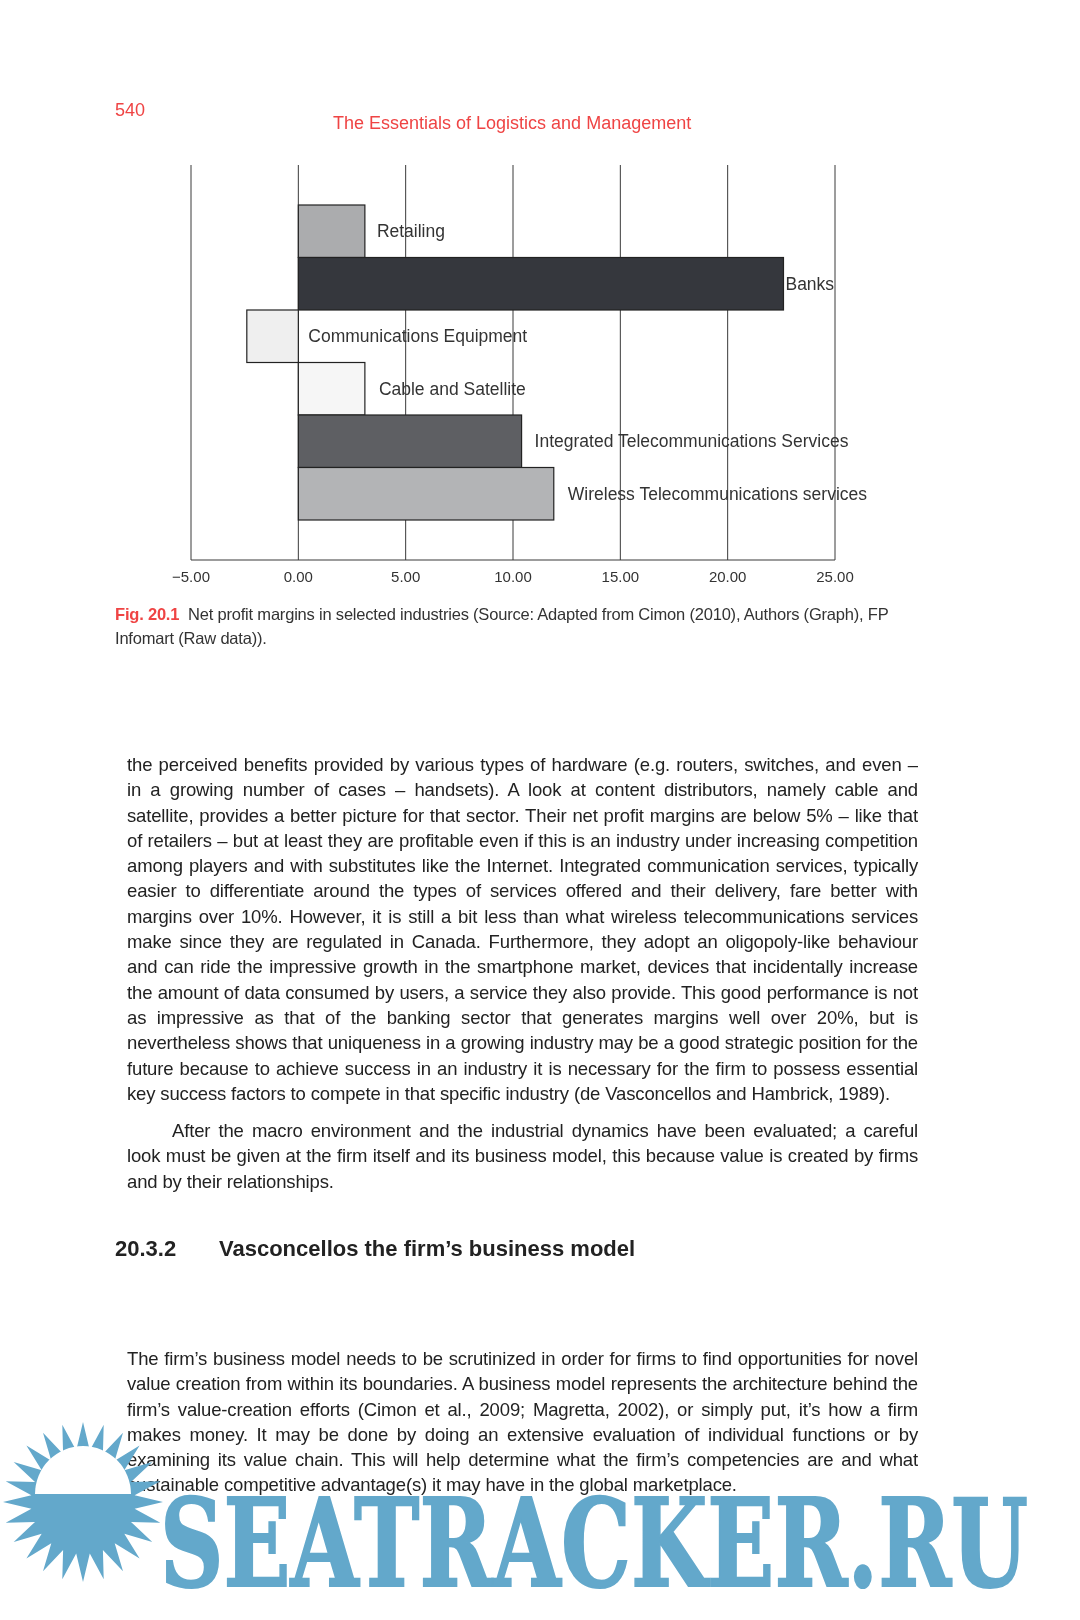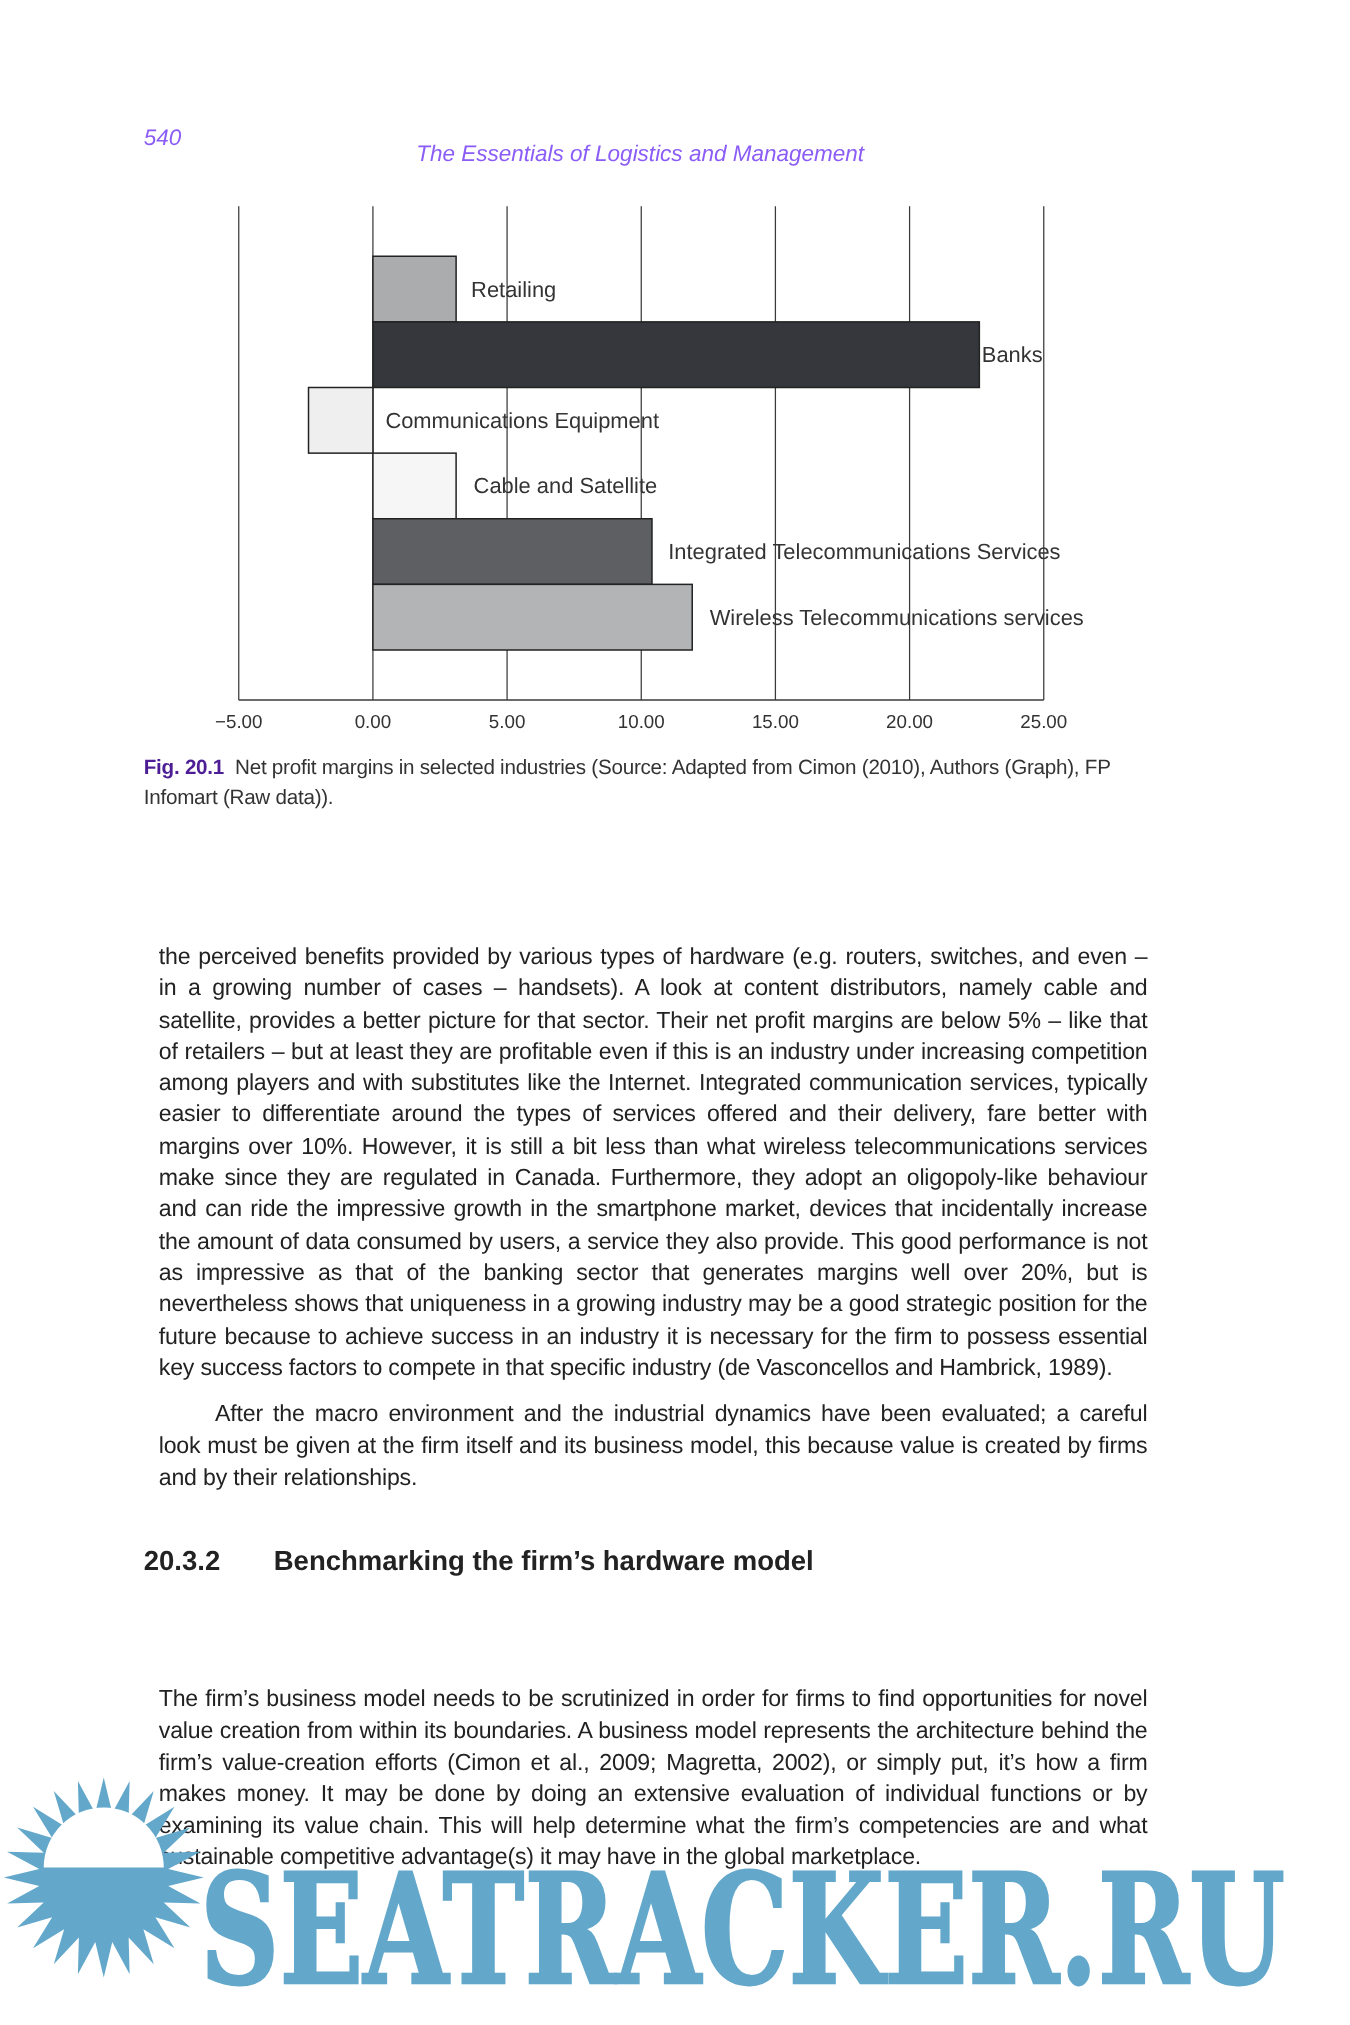--- a/index.html
+++ b/index.html
@@ -1,26 +1,26 @@
 <!DOCTYPE html>
 <html><head>
 <meta charset="utf-8">
 <style>
   html, body { margin: 0; padding: 0; background: #ffffff; }
   body { width: 1080px; height: 1620px; position: relative; overflow: hidden;
          font-family: "Liberation Sans", sans-serif; color: #231f20; }
   .running-head { position: absolute; top: 100px; left: 115px; right: 150px; height: 26px;
-                  font-size: 18px; color: #8b5cf6; font-style: italic; }
+                  font-size: 18px; color: #ef4444; }
   .page-number { position: absolute; left: 0; top: 0; }
   .book-title { position: absolute; left: 218px; top: 0; margin-top: 13px; }
   #chart { position: absolute; left: 0; top: 0; }
   #chart text { font-family: "Liberation Sans", sans-serif; fill: #333; }
   .caption { position: absolute; left: 115px; top: 602px; width: 820px; font-size: 16.5px;
              line-height: 24px; color: #333; letter-spacing: -0.2px; }
-  .caption b { color: #4c1d95; font-weight: bold; }
+  .caption b { color: #ef4444; font-weight: bold; }
   .body-text { position: absolute; left: 115px; width: 815px; font-size: 18.5px; line-height: 25.3px;
                color: #222; text-align: justify; letter-spacing: -0.15px; }
   .body-text p { margin: 12px; }
   .body-text p.indent { text-indent: 45px; }
   .section-heading { position: absolute; left: 115px; top: 1236px; font-size: 22px; font-weight: bold;
                      color: #222; white-space: nowrap; }
   .section-heading .num { display: inline-block; width: 104px; }
   .watermark { position: absolute; left: 0; top: 1418px; width: 1080px; height: 200px; }
 </style>
 </head>
@@ -73,21 +73,21 @@
   <b>Fig. 20.1</b>&nbsp;
   <span>Net profit margins in selected industries (Source: Adapted from Cimon (2010), Authors (Graph), FP Infomart (Raw data)).</span>
 </div>
 
 <div class="body-text" style="top:740px;">
   <p>the perceived benefits provided by various types of hardware (e.g. routers, switches, and even – in a growing number of cases – handsets). A look at content distributors, namely cable and satellite, provides a better picture for that sector. Their net profit margins are below 5% – like that of retailers – but at least they are profitable even if this is an industry under increasing competition among players and with substitutes like the Internet. Integrated communication services, typically easier to differentiate around the types of services offered and their delivery, fare better with margins over 10%. However, it is still a bit less than what wireless telecommunications services make since they are regulated in Canada. Furthermore, they adopt an oligopoly-like behaviour and can ride the impressive growth in the smartphone market, devices that incidentally increase the amount of data consumed by users, a service they also provide. This good performance is not as impressive as that of the banking sector that generates margins well over 20%, but is nevertheless shows that uniqueness in a growing industry may be a good strategic position for the future because to achieve success in an industry it is necessary for the firm to possess essential key success factors to compete in that specific industry (de Vasconcellos and Hambrick, 1989).</p>
   <p class="indent">After the macro environment and the industrial dynamics have been evaluated; a careful look must be given at the firm itself and its business model, this because value is created by firms and by their relationships.</p>
 </div>
 
 <div class="section-heading">
-  <span class="num">20.3.2</span><span>Benchmarking the firm’s hardware model</span>
+  <span class="num">20.3.2</span><span>Vasconcellos the firm’s business model</span>
 </div>
 
 <div class="body-text" style="top:1334px;">
   <p>The firm’s business model needs to be scrutinized in order for firms to find opportunities for novel value creation from within its boundaries. A business model represents the architecture behind the firm’s value-creation efforts (Cimon et al., 2009; Magretta, 2002), or simply put, it’s how a firm makes money. It may be done by doing an extensive evaluation of individual functions or by examining its value chain. This will help determine what the firm’s competencies are and what sustainable competitive advantage(s) it may have in the global marketplace.</p>
 </div>
 
 <svg class="watermark" viewBox="0 0 1080 200" xmlns="http://www.w3.org/2000/svg">
   <g>
     <polygon id="sun-rays" fill="#63a8cb" points="83.0,4.0 89.8,32.4 103.7,6.7 102.9,36.0 123.0,14.7 114.7,42.7 139.6,27.4 124.3,52.3 152.3,44.0 131.0,64.1 160.3,63.3 134.6,77.2 163.0,84.0 134.6,90.8 160.3,104.7 131.0,103.9 152.3,124.0 124.3,115.7 139.6,140.6 114.7,125.3 123.0,153.3 102.9,132.0 103.7,161.3 89.8,135.6 83.0,164.0 76.2,135.6 62.3,161.3 63.1,132.0 43.0,153.3 51.3,125.3 26.4,140.6 41.7,115.7 13.7,124.0 35.0,103.9 5.7,104.7 31.4,90.8 3.0,84.0 31.4,77.2 5.7,63.3 35.0,64.1 13.7,44.0 41.7,52.3 26.4,27.4 51.3,42.7 43.0,14.7 63.1,36.0 62.3,6.7 76.2,32.4"></polygon>
     <path d="M35 76 A48 48 0 0 1 131 76 Z" fill="#ffffff"></path>

